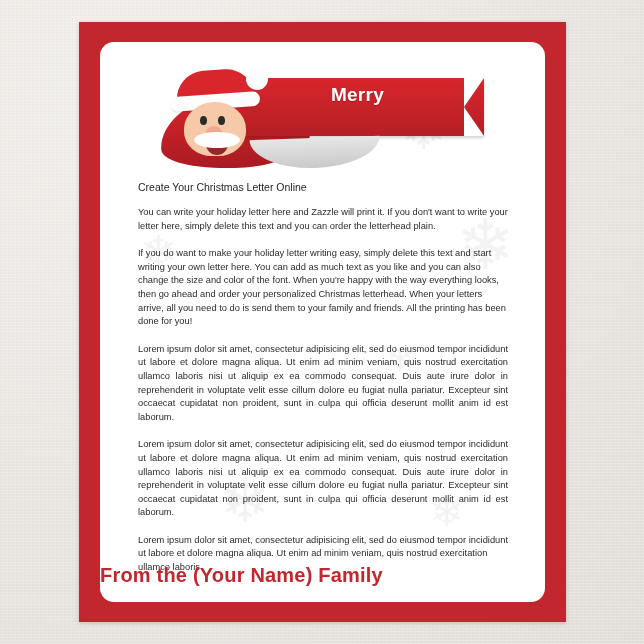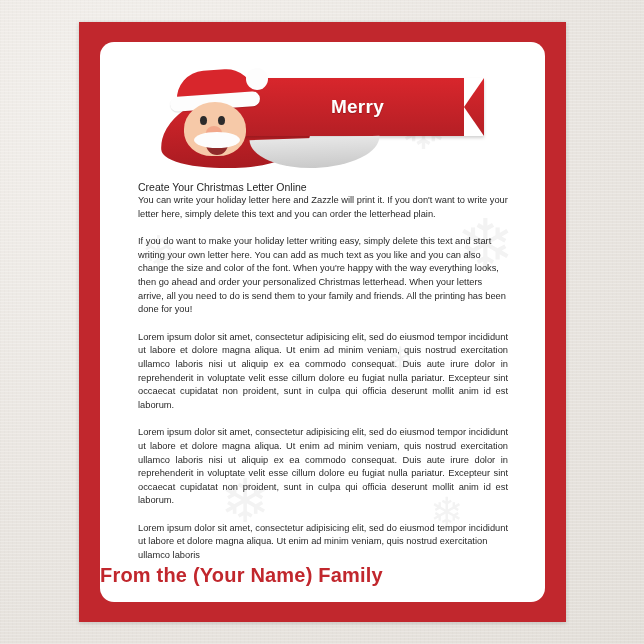--- a/index.html
+++ b/index.html
@@ -102,21 +102,20 @@
     left: 150px;
     top: 42px;
     width: 215px;
     text-align: center;
     color: #ffffff;
     font-size: 19px;
     font-weight: bold;
     line-height: 22px;
     letter-spacing: .3px;
     text-shadow: 0 1px 1px rgba(0,0,0,0.25);
-    margin-top: 12px;
   }
 
   
   .swoosh {
     position: absolute;
     left: 60px;
     top: 48px;
     width: 150px;
     height: 78px;
     background: linear-gradient(180deg, #d8262c 0%, #a81b21 100%);
@@ -183,21 +182,21 @@
   
   .body-wrap {
     position: absolute;
     left: 38px;
     top: 138px;
     width: 370px;
   }
   .doc-heading {
     font-size: 10.5px;
     color: #1f1f1f;
-    margin: 0 0 0 0;
+    margin: 0 0 12px 0;
     line-height: 14px;
   }
   .para {
     font-size: 9.3px;
     color: #2a2a2a;
     line-height: 13.6px;
     margin: 0 0 14px 0;
     text-align: left;
   }
   .para.justify { text-align: justify; }

